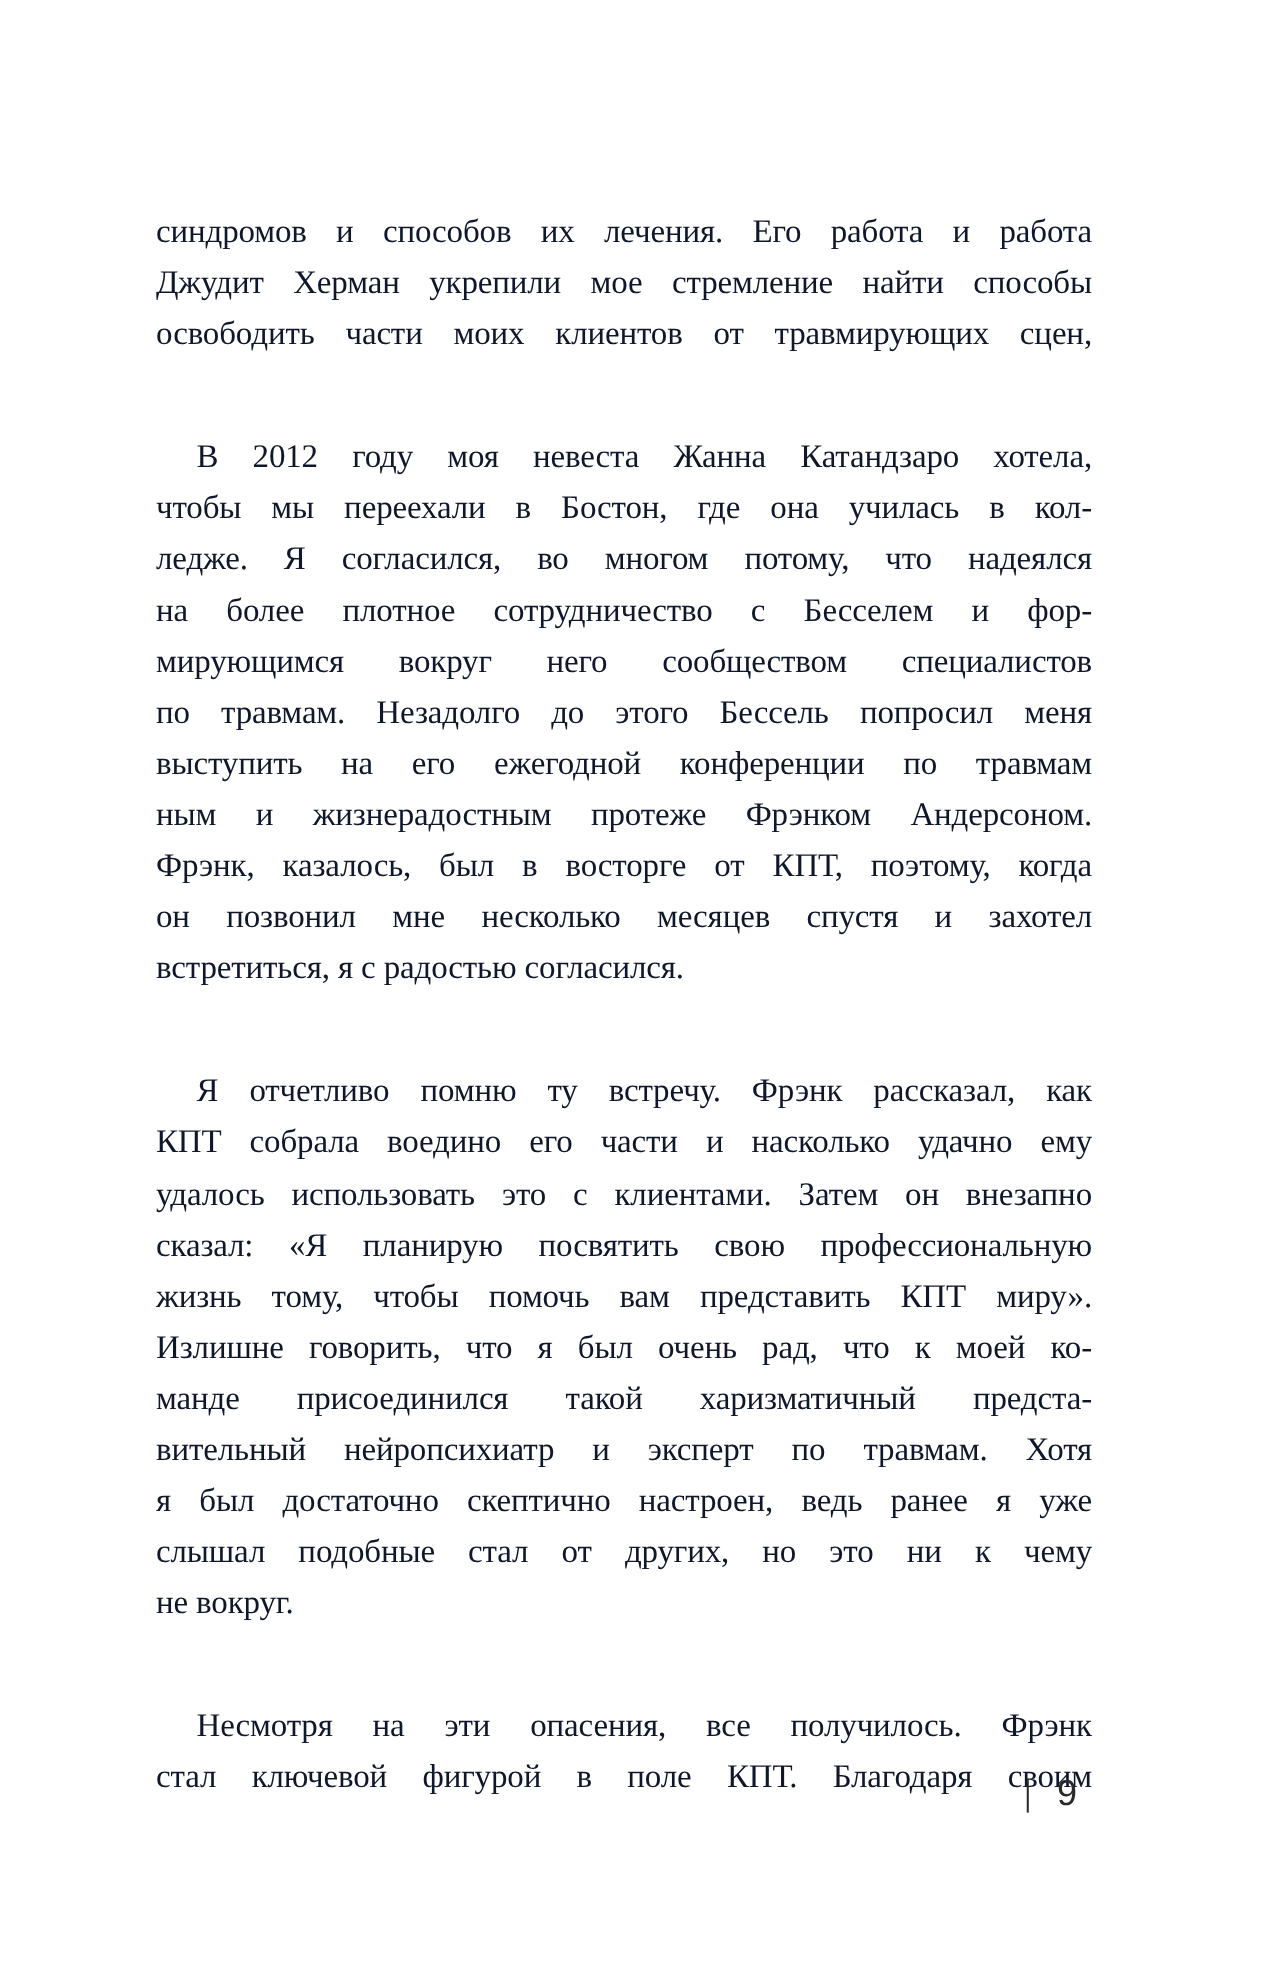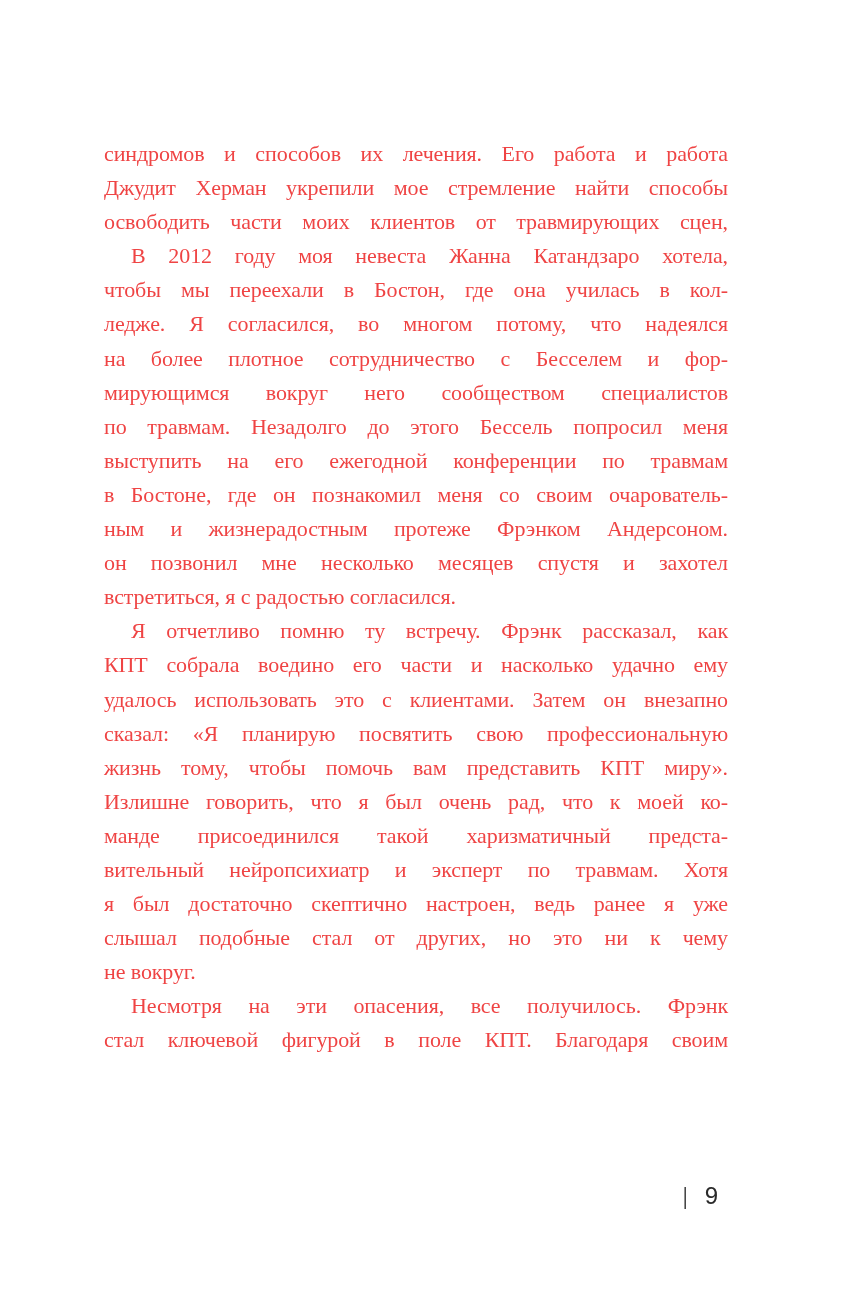--- a/index.html
+++ b/index.html
@@ -15,37 +15,38 @@
     overflow: hidden;
     font-family: "Liberation Serif", serif;
   }
   .text-block {
     position: absolute;
     left: 104px;
     top: 137px;
     width: 624px;
     font-size: 22px;
     line-height: 34.1px;
-    color: #ef4444;
+    color: #0f172a;
     letter-spacing: -0.1px;
   }
   .paragraph {
     margin: 0;
     padding: 0;
   }
   .line {
     text-align: justify;
     text-align-last: justify;
     white-space: normal;
   }
   .line.end {
     text-align-last: left;
   }
   .line.indent {
     text-indent: 27px;
+    margin-top: 48px;
   }
   .page-footer {
     position: absolute;
     left: 104px;
     top: 1183px;
     width: 614px;
     text-align: right;
     font-family: "Liberation Sans", sans-serif;
     font-size: 24px;
     font-weight: 300;
@@ -70,22 +71,22 @@
         <div class="line">освободить части моих клиентов от травмирующих сцен,</div>
       </div>
       <div class="paragraph">
         <div class="line indent">В 2012 году моя невеста Жанна Катандзаро хотела,</div>
         <div class="line">чтобы мы переехали в Бостон, где она училась в кол-</div>
         <div class="line">ледже. Я согласился, во многом потому, что надеялся</div>
         <div class="line">на более плотное сотрудничество с Бесселем и фор-</div>
         <div class="line">мирующимся вокруг него сообществом специалистов</div>
         <div class="line">по травмам. Незадолго до этого Бессель попросил меня</div>
         <div class="line">выступить на его ежегодной конференции по травмам</div>
-        <div class="line">в Бостоне, где он познакомил меня со своим очарователь-</div>
         <div class="line">ным и жизнерадостным протеже Фрэнком Андерсоном.</div>
+        <div class="line">Фрэнк, казалось, был в восторге от КПТ, поэтому, когда</div>
         <div class="line">он позвонил мне несколько месяцев спустя и захотел</div>
         <div class="line end">встретиться, я с радостью согласился.</div>
       </div>
       <div class="paragraph">
         <div class="line indent">Я отчетливо помню ту встречу. Фрэнк рассказал, как</div>
         <div class="line">КПТ собрала воедино его части и насколько удачно ему</div>
         <div class="line">удалось использовать это с клиентами. Затем он внезапно</div>
         <div class="line">сказал: «Я планирую посвятить свою профессиональную</div>
         <div class="line">жизнь тому, чтобы помочь вам представить КПТ миру».</div>
         <div class="line">Излишне говорить, что я был очень рад, что к моей ко-</div>

